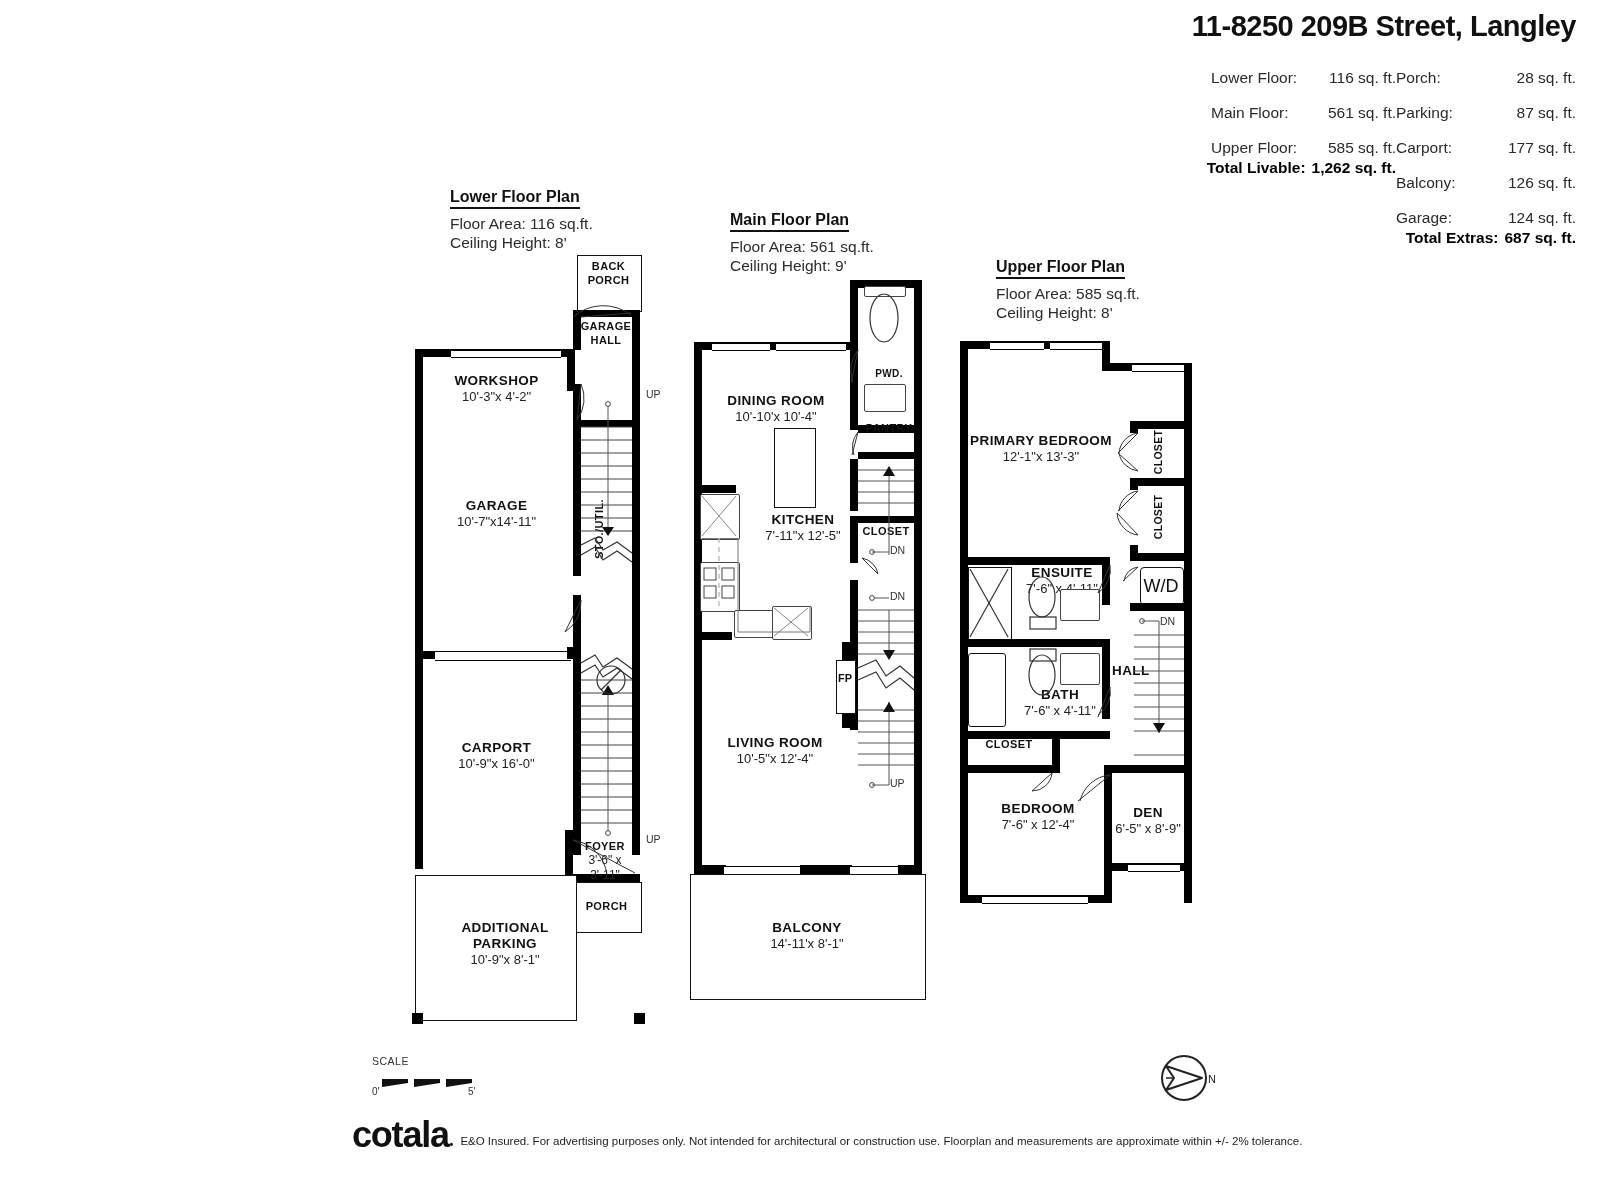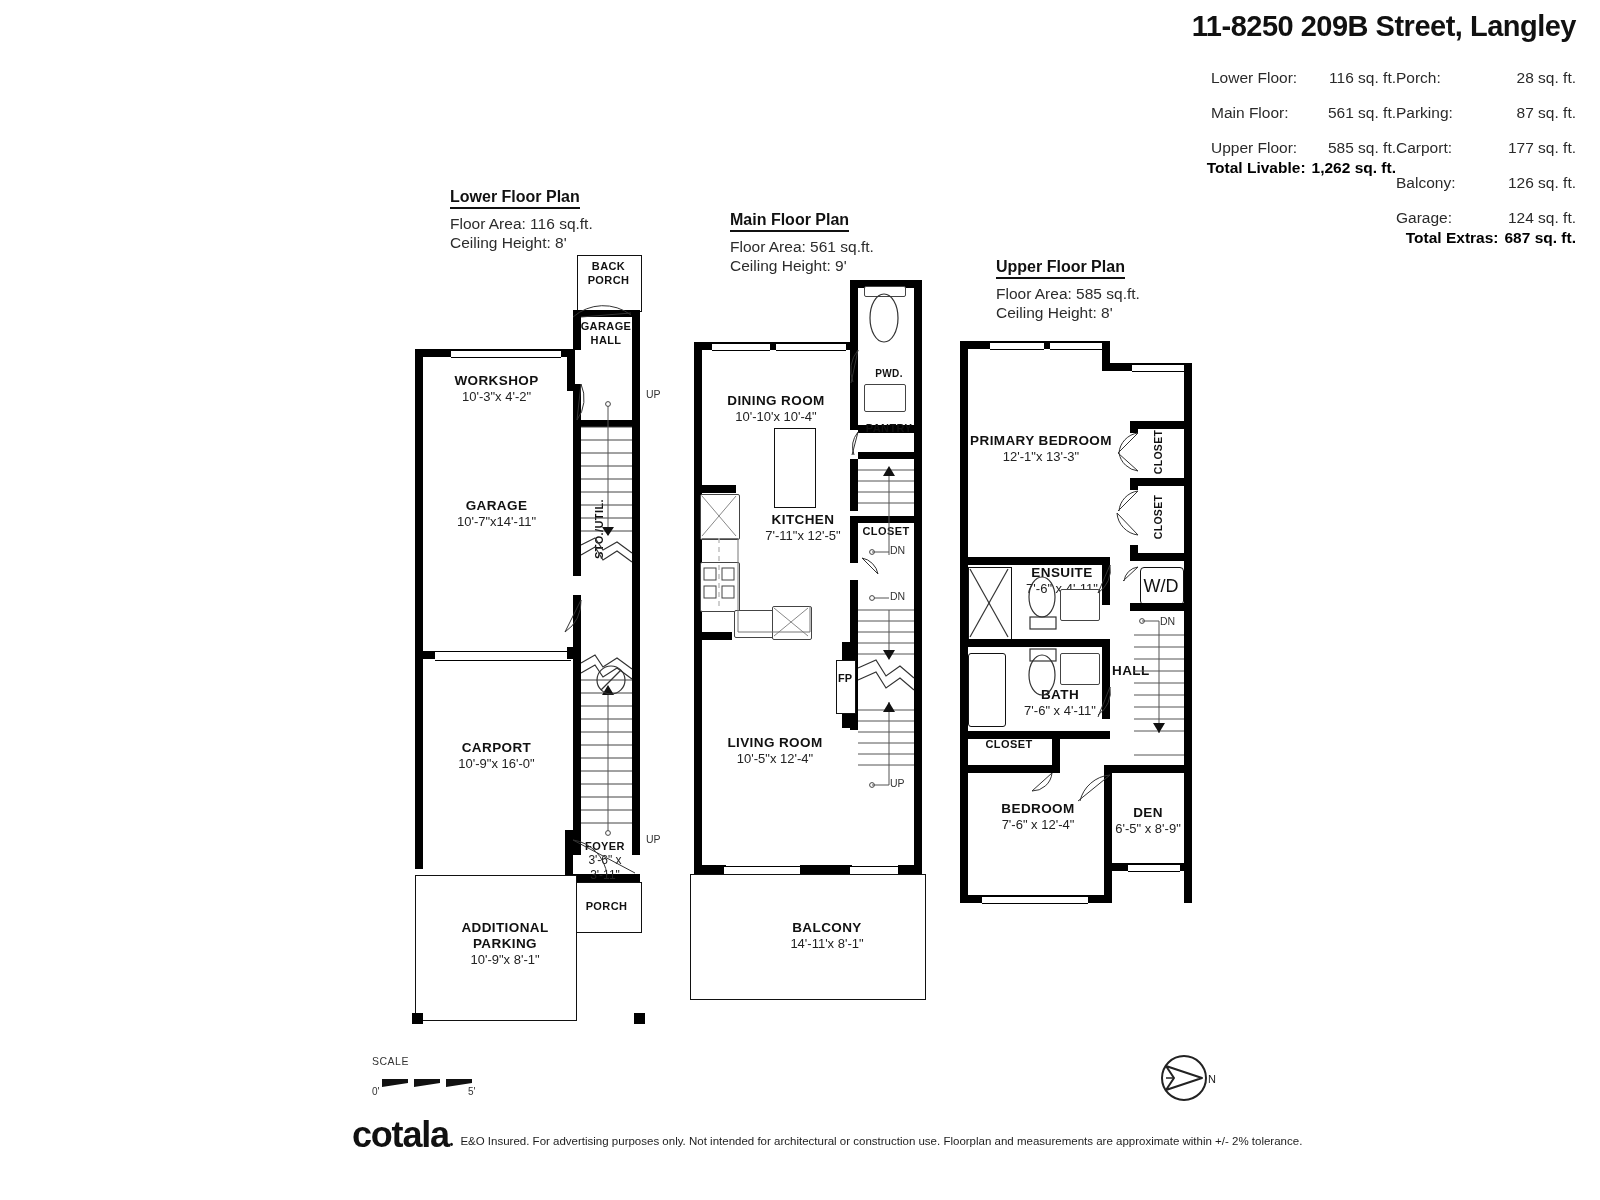--- a/index.html
+++ b/index.html
@@ -311,21 +311,21 @@
     <div class="d">10'-5"x 12'-4"</div>
   </div>
 
   <div class="wall" style="left:8px;top:585px;width:32px;height:9px;"></div>
   <div class="win" style="left:38px;top:586px;width:78px;height:7px;"></div>
   <div class="wall" style="left:114px;top:585px;width:52px;height:9px;"></div>
   <div class="win" style="left:164px;top:586px;width:50px;height:7px;"></div>
   <div class="wall" style="left:212px;top:585px;width:24px;height:9px;"></div>
 
   <div class="outline" style="left:4px;top:594px;width:234px;height:124px;"></div>
-  <div class="lbl" style="left:4px;top:640px;width:234px;padding-left:20px;">
+  <div class="lbl" style="left:4px;top:640px;width:234px;">
     <div class="n">BALCONY</div>
     <div class="d">14'-11'x  8'-1"</div>
   </div>
 
   <svg class="ov" width="245" height="735">
 
     <ellipse cx="198" cy="38" rx="14" ry="24" fill="none" stroke="#333" stroke-width="1.2"></ellipse>
 
     <path d="M172,70 A32,32 0 0,0 167,102" fill="none" stroke="#333" stroke-width="1"></path>
     <line x1="172" y1="70" x2="165" y2="103" stroke="#333" stroke-width="1"></line>

